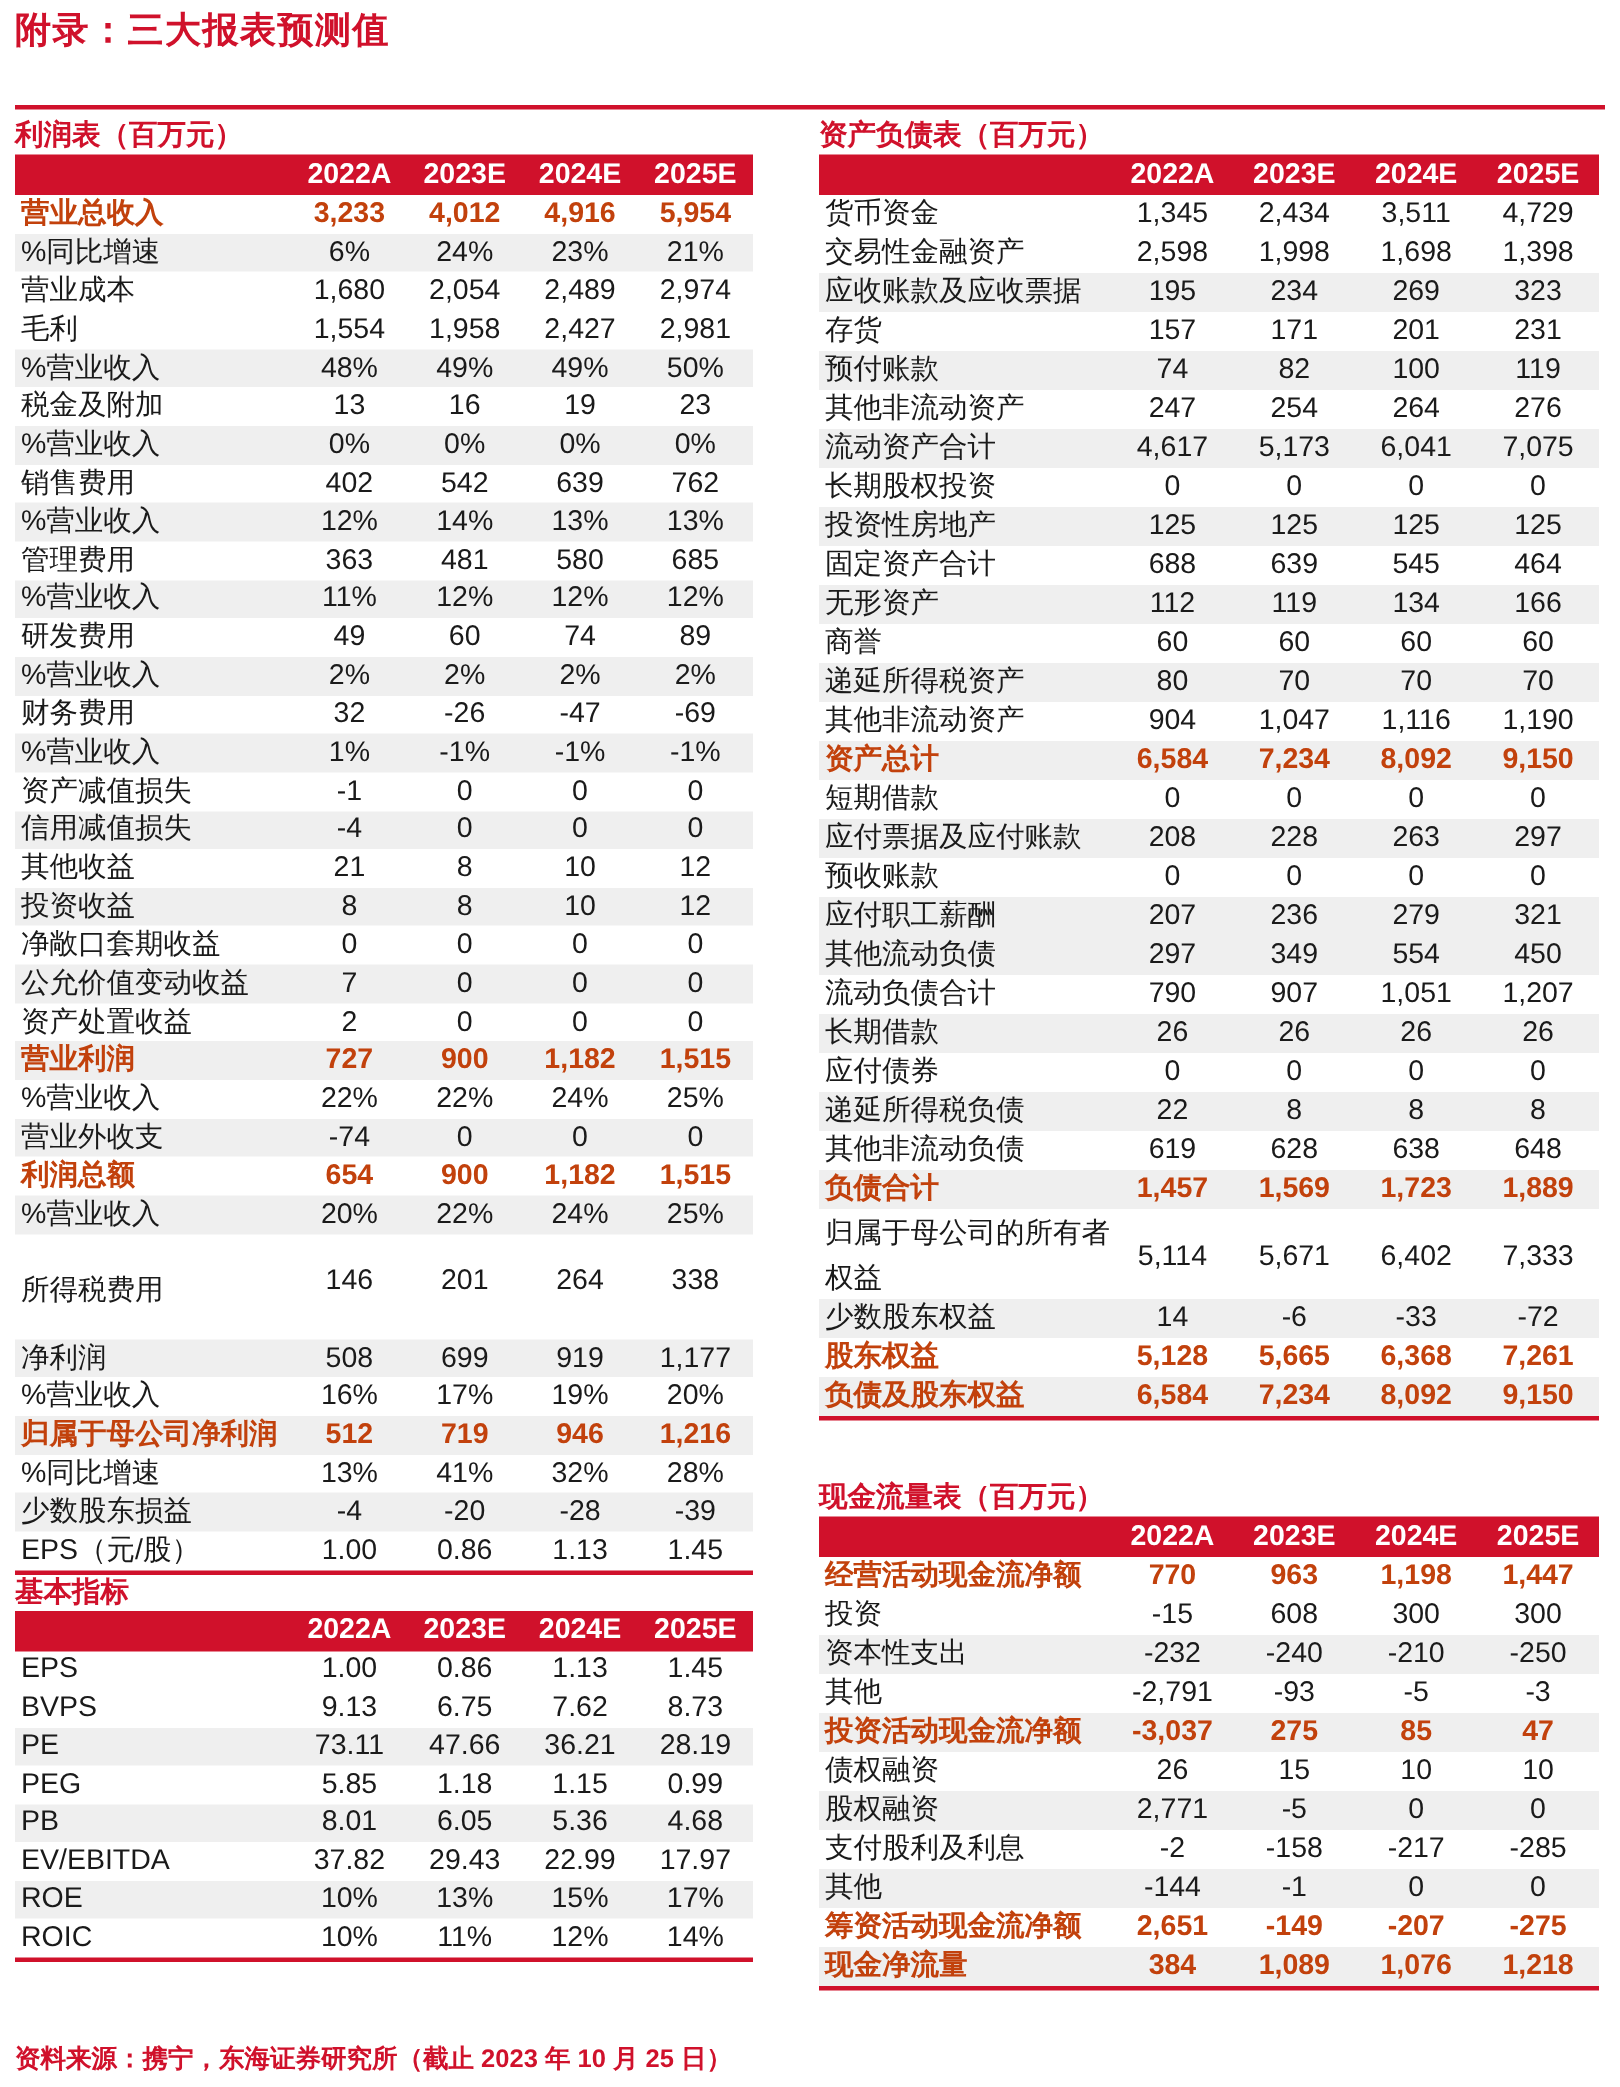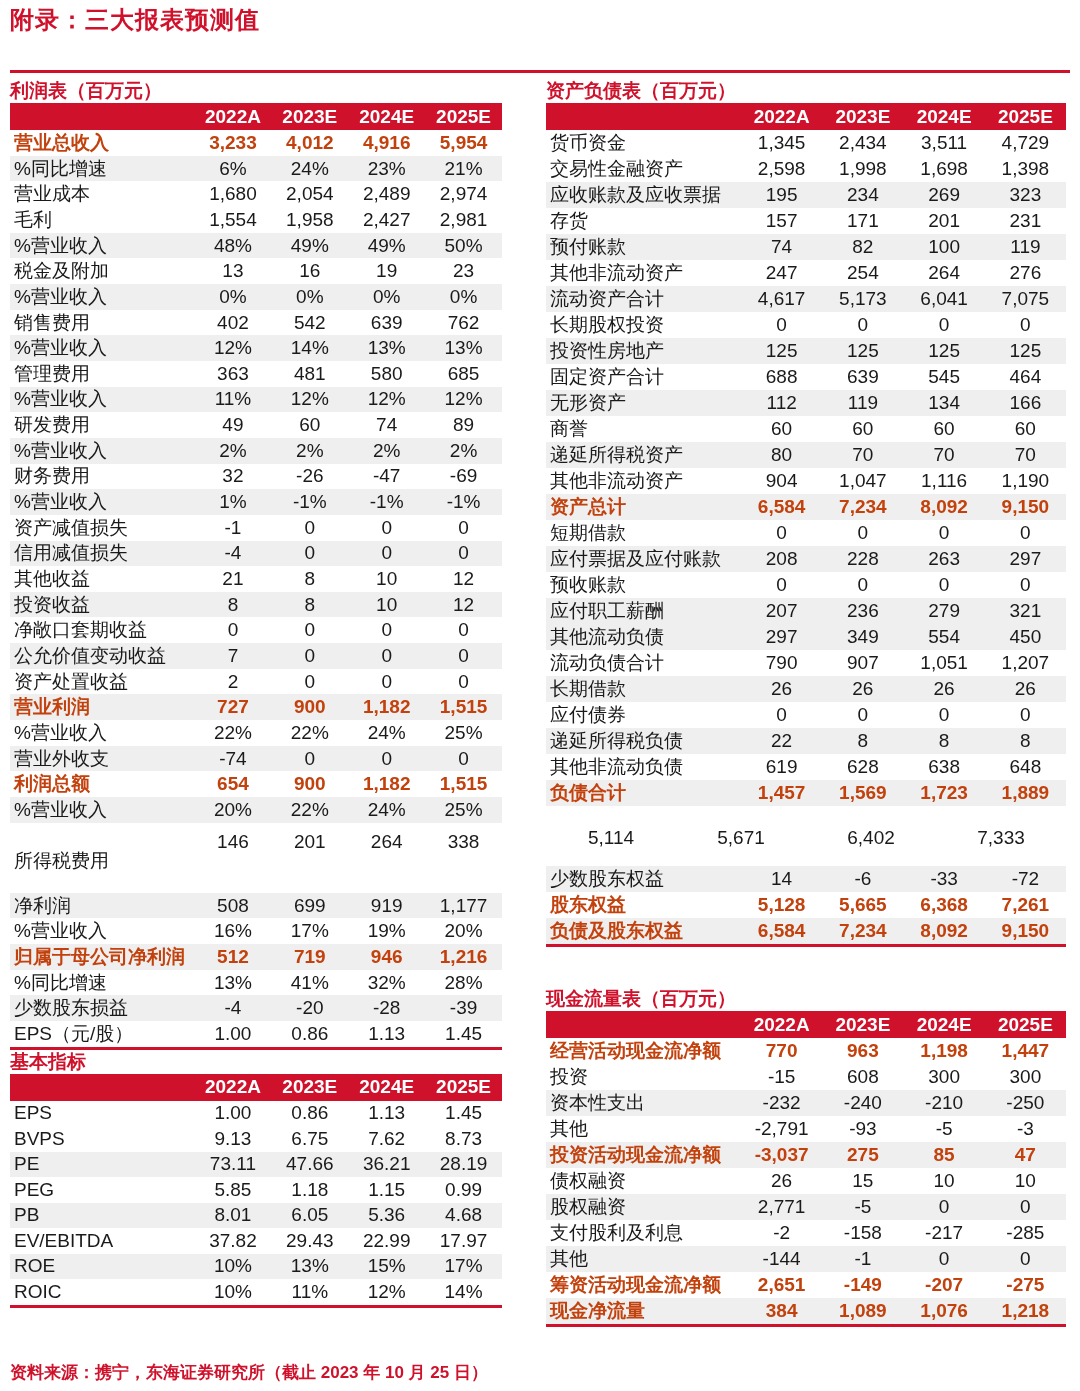--- a/index.html
+++ b/index.html
@@ -41,21 +41,21 @@
   .cell{box-sizing:border-box;}
   .cell.label{flex:0 0 37.5%;text-align:left;padding-left:4px;white-space:normal;}
   .cell.val{flex:1 1 0;text-align:center;}
   .trow.bold{font-weight:bold;color:#c2410c;}
   .trow.shaded{background:var(--shade);}
   .trow.thead{
     height:27px;background:var(--red);color:#fff;font-weight:bold;
   }
   .trow.tall-tax{height:70px;align-items:flex-start;}
   .trow.tall-tax .label{padding-top:27px;}
-  .trow.tall-tax .val{padding-top:8px;}
+  .trow.tall-tax .val{padding-top:20px;}
   .trow.tall-equity{height:60px;align-items:flex-start;}
   .trow.tall-equity .label{padding-top:2px;line-height:30px;}
   .trow.tall-equity .val{padding-top:21px;}
   .sec-basic{}
   .sec-cash{margin-top:40px;}
   .source-note{
     position:absolute;left:10px;top:1361px;
     font-size:17px;font-weight:bold;color:var(--red);white-space:nowrap;
   }
 </style>
@@ -575,20 +575,21 @@
             <div class="cell val">648</div>
           </div>
           <div class="trow shaded bold">
             <div class="cell label">负债合计</div>
             <div class="cell val">1,457</div>
             <div class="cell val">1,569</div>
             <div class="cell val">1,723</div>
             <div class="cell val">1,889</div>
           </div>
           <div class="trow tall-equity">
+            <div class="cell label">归属于母公司的所有者权益</div>
             <div class="cell val">5,114</div>
             <div class="cell val">5,671</div>
             <div class="cell val">6,402</div>
             <div class="cell val">7,333</div>
           </div>
           <div class="trow shaded">
             <div class="cell label">少数股东权益</div>
             <div class="cell val">14</div>
             <div class="cell val">-6</div>
             <div class="cell val">-33</div>

